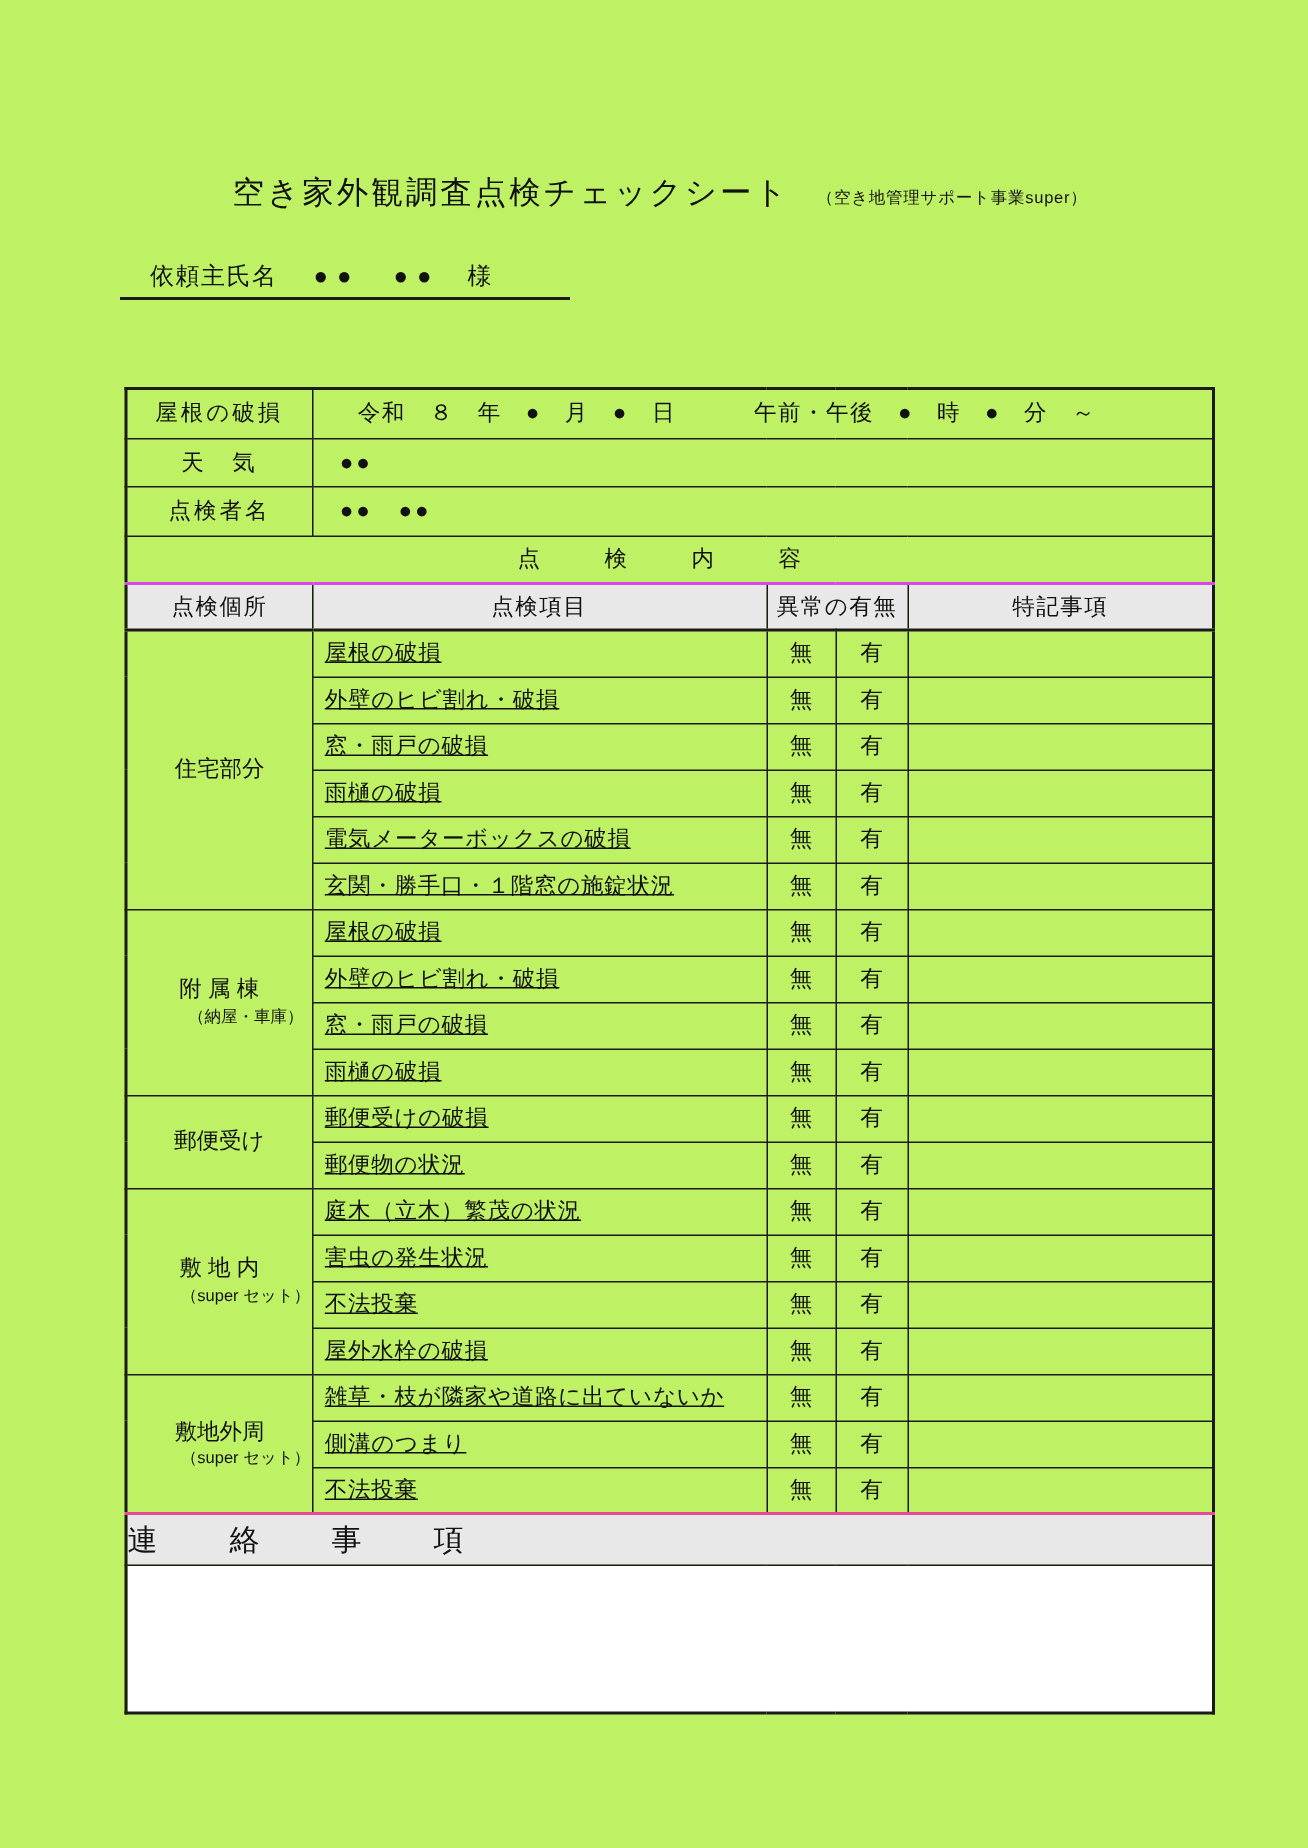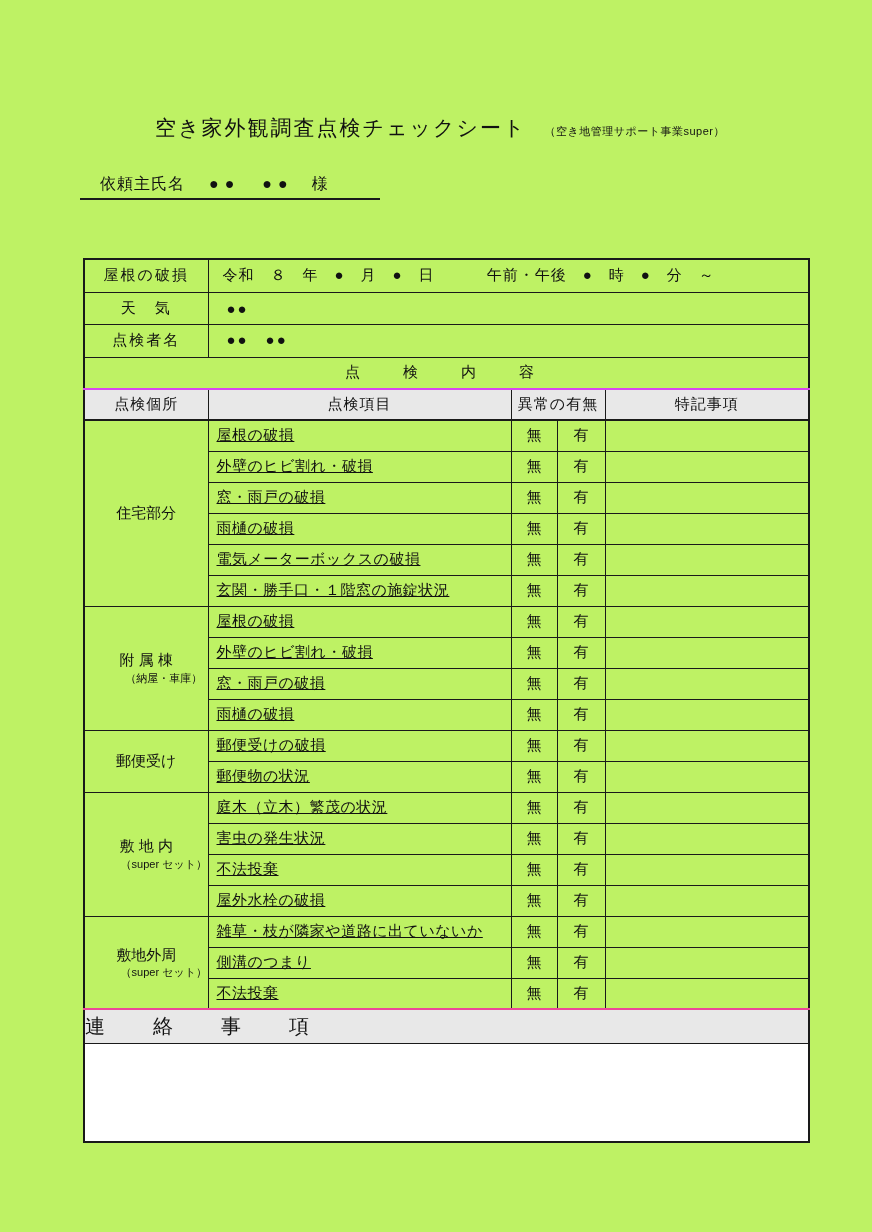--- a/index.html
+++ b/index.html
@@ -76,21 +76,21 @@
   tr.r-info  { height: 33px; }
   tr.r-info2 { height: 32px; }
   tr.r-naiyo { height: 32px; }
   tr.r-head  { height: 31px; }
   tr.r-data  { height: 31px; }
   tr.r-renraku { height: 34px; }
   tr.r-blank { height: 99px; }
 
   td.lab { text-align: center; letter-spacing: 2px; }
   td.valcell { padding-left: 18px; letter-spacing: 2px; }
-  .date-flex { display: flex; gap: 52px; padding-left: 14px; letter-spacing: 1px; }
+  .date-flex { display: flex; gap: 52px; padding-left: 30px; letter-spacing: 1px; }
 
   td.banner { text-align: center; letter-spacing: 14px; font-size: 16px; }
   tr.r-head td {
     background: #e8e8e8;
     text-align: center;
     letter-spacing: 1px;
     border-top: 2px solid #d946ef;
     border-bottom: 2px solid #1a1a1a;
   }
   td.sec {

